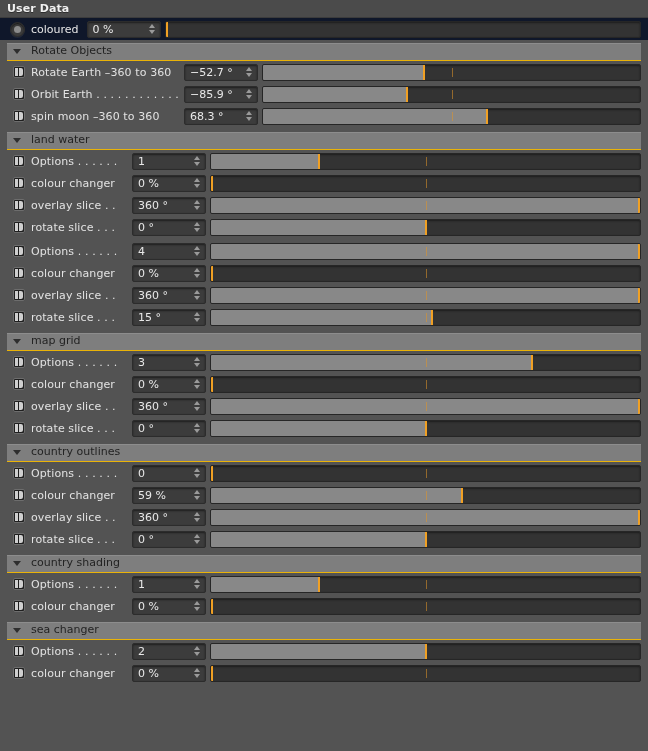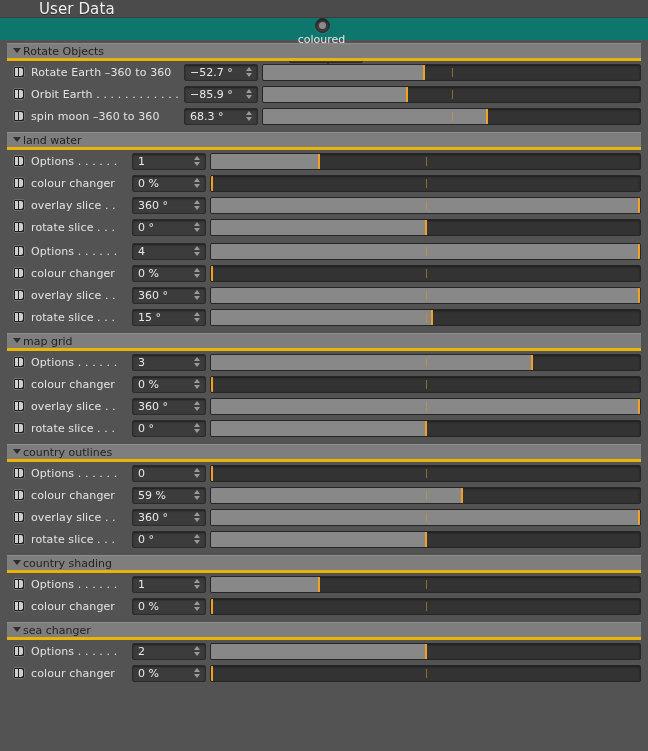--- a/index.html
+++ b/index.html
@@ -27,43 +27,41 @@
   .titlebar {
     height: 18px;
     background: #4b4b4b;
     border-bottom: 1px solid #3c3c3c;
     display: flex;
     align-items: center;
     padding: 0 0 0 7px;
     box-sizing: border-box;
   }
   .titlebar .title {
-    font-weight: normal;
-    font-size: 15px;
+    font-weight: bold;
+    font-size: 11px;
     color: #f0f0f0;
     letter-spacing: .1px;
     text-shadow: 0 1px 0 #2e2e2e;
-    margin-left: 32px;
   }
 
   
   .row {
     height: 22px;
     display: flex;
     align-items: center;
     box-sizing: border-box;
     padding: 0 7px 0 7px;
   }
 
   
   .toprow {
     height: 24px;
     padding-left: 8px;
-    background: #0f766e;
-    flex-direction: column;
+    background: #0f172a;
   }
   .radio {
     width: 13px; height: 13px;
     border-radius: 50%;
     background: #3a3a3a;
     border: 1px solid #2b2b2b;
     box-shadow: inset 0 1px 1px rgba(0,0,0,.55), 0 1px 0 rgba(255,255,255,.07);
     position: relative;
     flex: 0 0 auto;
     margin-right: 6px;
@@ -81,24 +79,24 @@
     font-size: 11px;
     margin-right: 8px;
     white-space: nowrap;
   }
 
   
   .section {
     height: 18px;
     background: #7e7e7e;
     border-top: 1px solid #8d8d8d;
-    border-bottom: 3px solid #eab308;
+    border-bottom: 1px solid #eab308;
     display: flex;
-    align-items: flex-end;
-    padding-left: 16px;
+    align-items: flex-start;
+    padding-left: 24px;
     margin: 3px 7px 0 7px;
     box-sizing: border-box;
     position: relative;
   }
   .section .tri {
     position: absolute;
     left: 6px; top: 50%;
     margin-top: -3px;
     width: 0; height: 0;
     border-left: 4px solid transparent;

